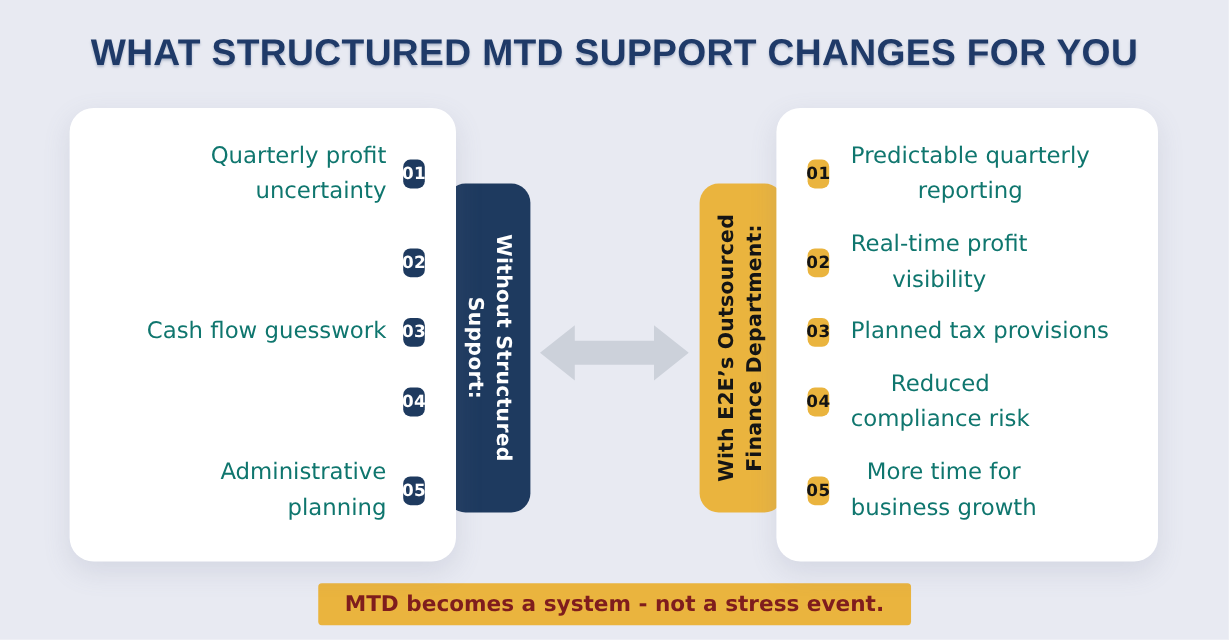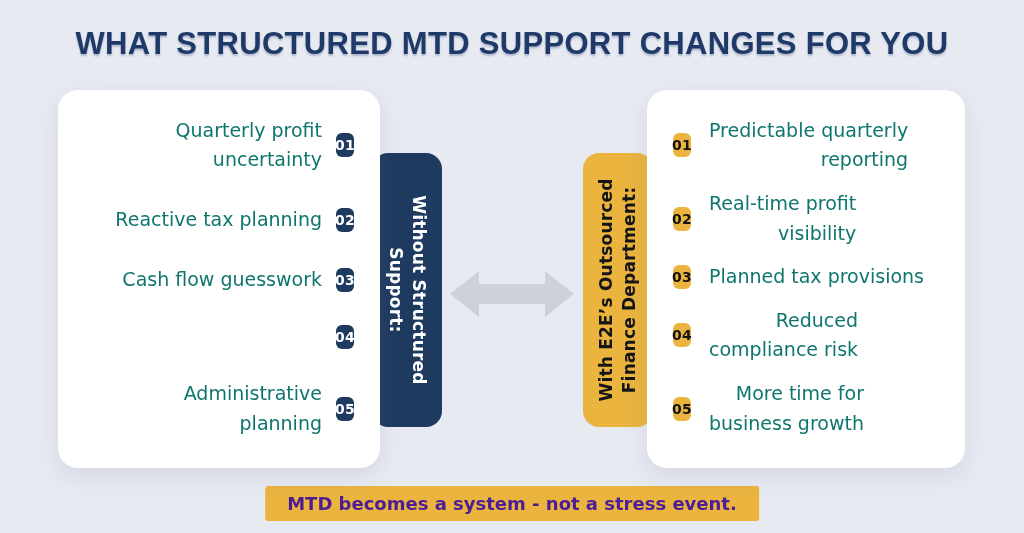--- a/index.html
+++ b/index.html
@@ -29,21 +29,21 @@
   .card-left{left:58px;width:322px;}
   .card-right{left:647px;width:318px;}
   .row{display:flex;align-items:center;}
   .card-left .row{justify-content:flex-end;gap:14px;padding-right:26px;}
   .card-right .row{justify-content:flex-start;gap:18px;padding-left:26px;}
   .item-label{
     font-size:19px;line-height:1.55;color:#0f766e;
     white-space:pre-line;
   }
   .card-left .item-label{text-align:right;}
-  .card-right .item-label{text-align:right;}
+  .card-right .item-label{text-align:center;}
   .badge{
     flex:0 0 auto;width:18px;height:24px;border-radius:6px;
     display:flex;align-items:center;justify-content:center;
     font-size:14px;font-weight:700;letter-spacing:.3px;
   }
   .badge-navy{background:#1e3a5f;color:#ffffff;}
   .badge-yellow{background:#eab43e;color:#131313;}
   .vcol{
     position:absolute;top:153px;height:274px;width:70px;
     border-radius:16px;z-index:1;
@@ -59,21 +59,21 @@
   .vcol-navy .vcol-label{transform:rotate(90deg);color:#ffffff;}
   .vcol-yellow .vcol-label{transform:rotate(-90deg);color:#151515;}
   .arrow-wrap{
     position:absolute;left:450px;top:267px;width:124px;height:54px;
   }
   .banner{
     position:absolute;top:486px;left:50%;transform:translateX(-50%);
     height:35px;padding:0 22px;border-radius:3px;
     background:#eab43e;
     display:flex;align-items:center;justify-content:center;
-    font-size:18px;font-weight:700;color:#4c1d95;
+    font-size:18px;font-weight:700;color:#7f1d1d;
     white-space:nowrap;
   }
 </style>
 </head>
 <body>
 
 <div class="canvas">
 
   <div class="title">WHAT STRUCTURED MTD SUPPORT CHANGES FOR YOU</div>
 
@@ -87,21 +87,20 @@
 Finance Department:</div>
   </div>
 
   <div class="card card-left">
     <div class="row">
       <span class="item-label">Quarterly profit
 uncertainty</span>
       <span class="badge badge-navy">01</span>
     </div>
     <div class="row">
-      <span class="item-label">Reactive tax planning</span>
       <span class="badge badge-navy">02</span>
     </div>
     <div class="row">
       <span class="item-label">Cash flow guesswork</span>
       <span class="badge badge-navy">03</span>
     </div>
     <div class="row">
       <span class="badge badge-navy">04</span>
     </div>
     <div class="row">

